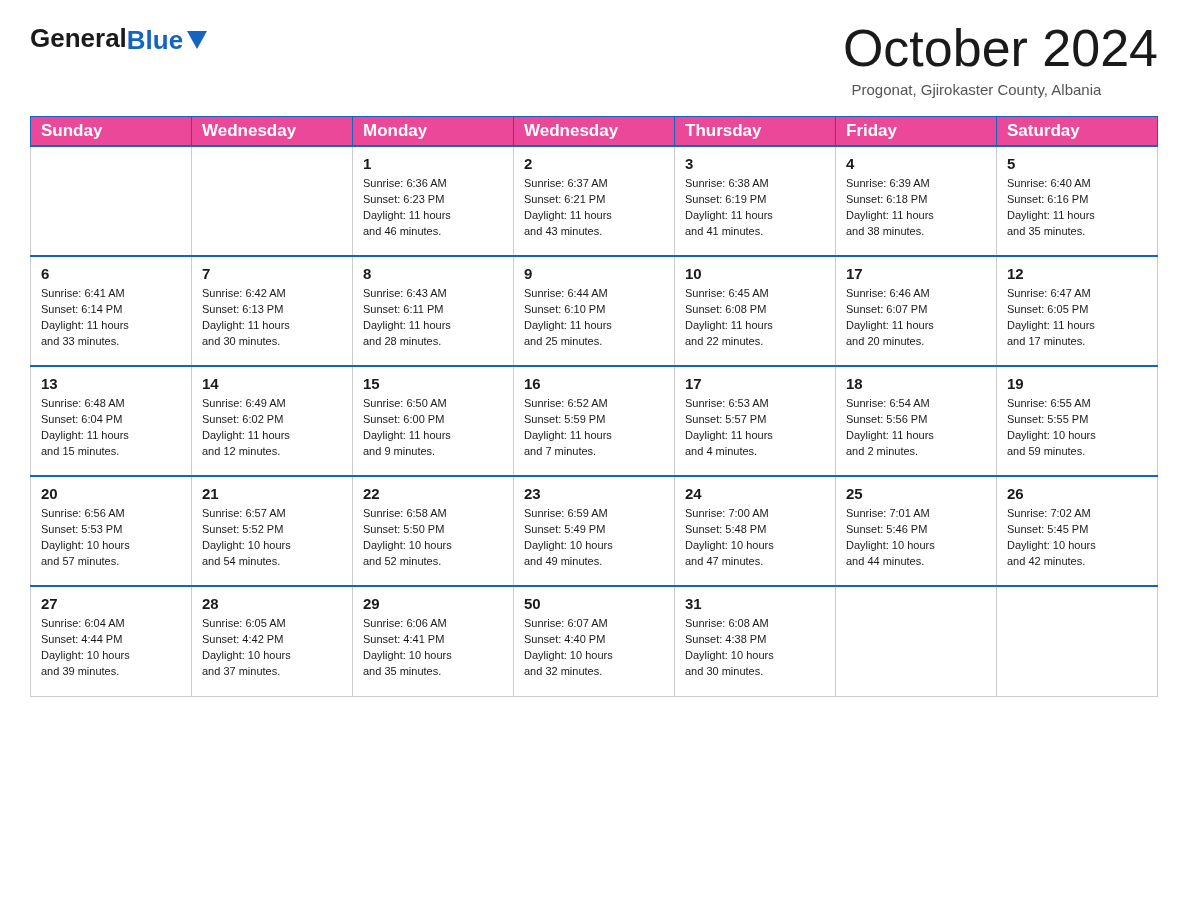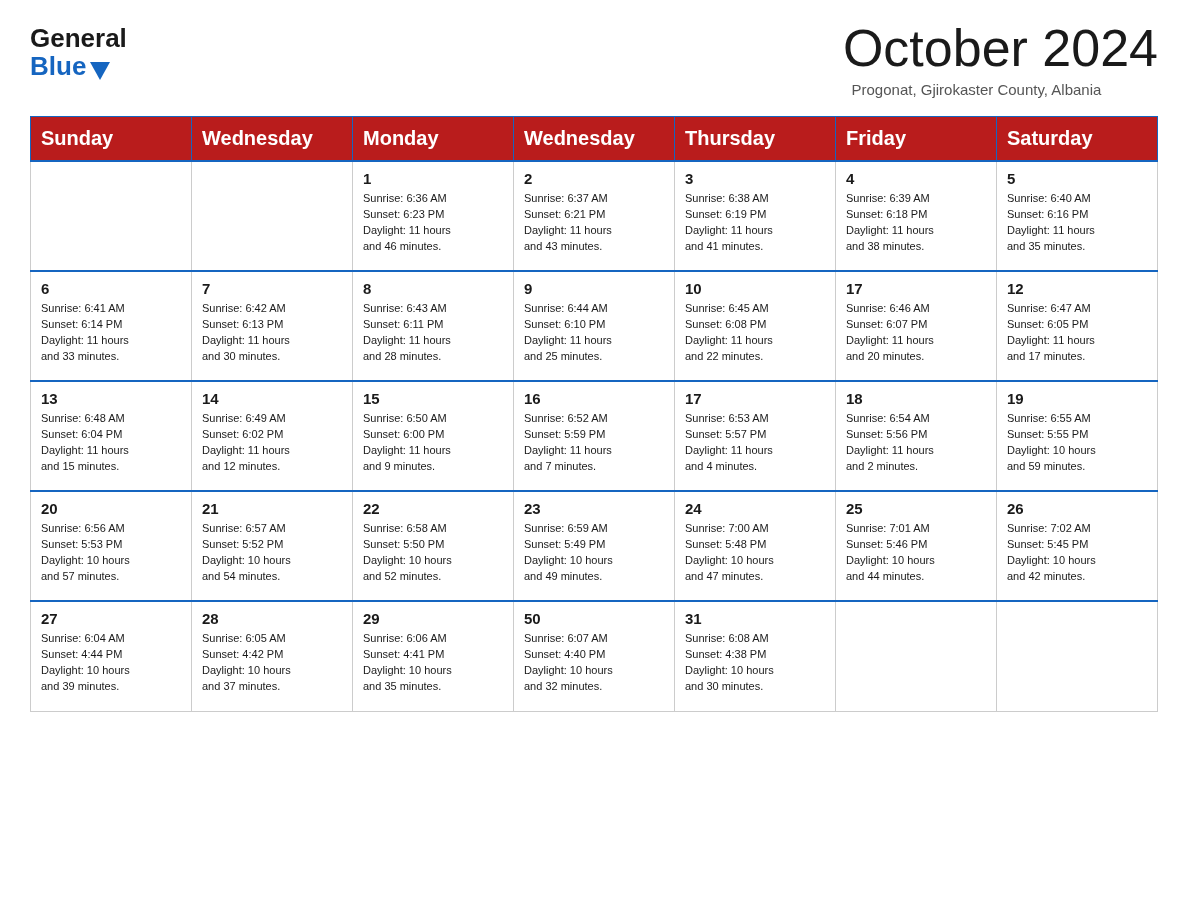--- a/index.html
+++ b/index.html
@@ -11,36 +11,35 @@
       padding: 20px 30px;
     }
     .header-area {
       display: flex;
       justify-content: space-between;
       align-items: flex-start;
       margin-bottom: 18px;
     }
     .logo {
       display: flex;
-      flex-direction: column;
       align-items: flex-start;
       margin-top: 5px;
     }
     .logo-general {
       font-size: 26px;
       font-weight: bold;
       color: #1a1a1a;
       line-height: 1;
     }
     .logo-blue {
       font-size: 26px;
       font-weight: bold;
       color: #1565c0;
       display: flex;
-      align-items: flex-end;
+      align-items: center;
       gap: 4px;
     }
     .logo-triangle {
       width: 0;
       height: 0;
       border-left: 10px solid transparent;
       border-right: 10px solid transparent;
       border-top: 18px solid #1565c0;
       display: inline-block;
       margin-bottom: 2px;
@@ -60,24 +59,24 @@
       color: #555;
       margin-top: 4px;
       text-align: center;
     }
     .calendar-table {
       width: 100%;
       border-collapse: collapse;
       table-layout: fixed;
     }
     .calendar-table thead tr th {
-      background-color: #b91c1c;
+      background-color: #ec4899;
       color: #fff;
-      padding: 10px 10px;
-      font-size: 20px;
+      padding: 4px 10px;
+      font-size: 17px;
       font-weight: bold;
       text-align: left;
       border: 1px solid #1565c0;
     }
     .calendar-table tbody tr td {
       vertical-align: top;
       padding: 8px 10px;
       border: 1px solid #ccc;
       border-top: 2px solid #1565c0;
       font-size: 12.5px;

